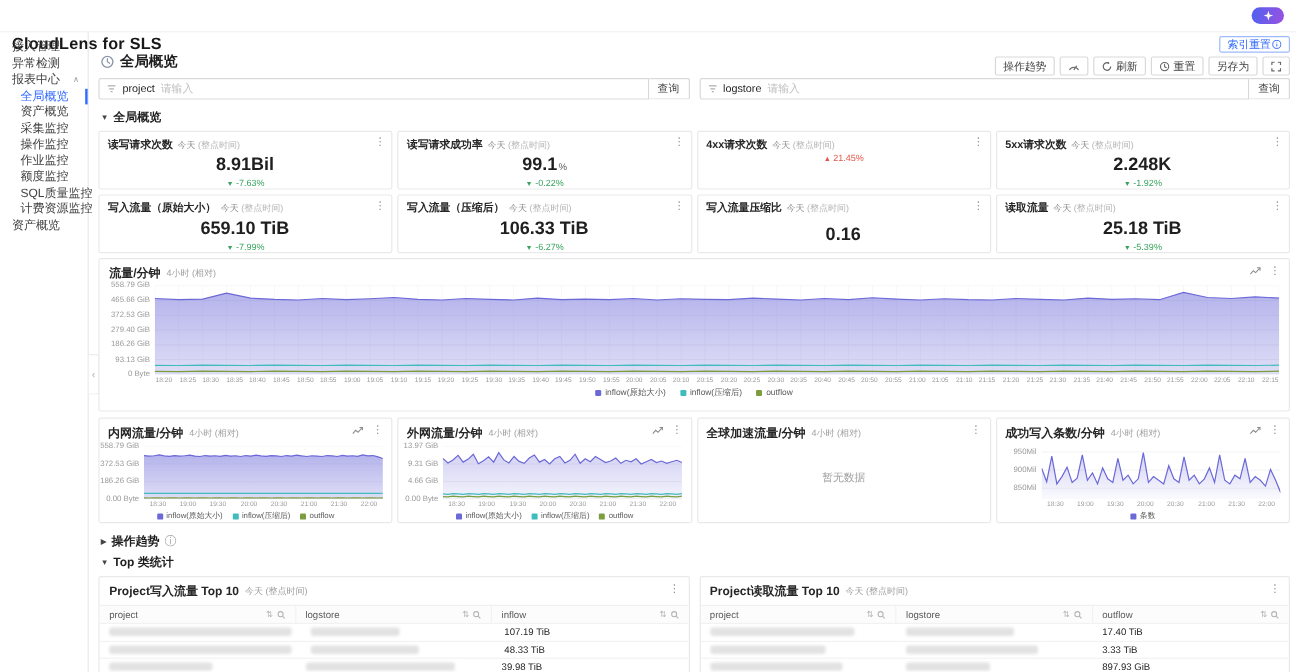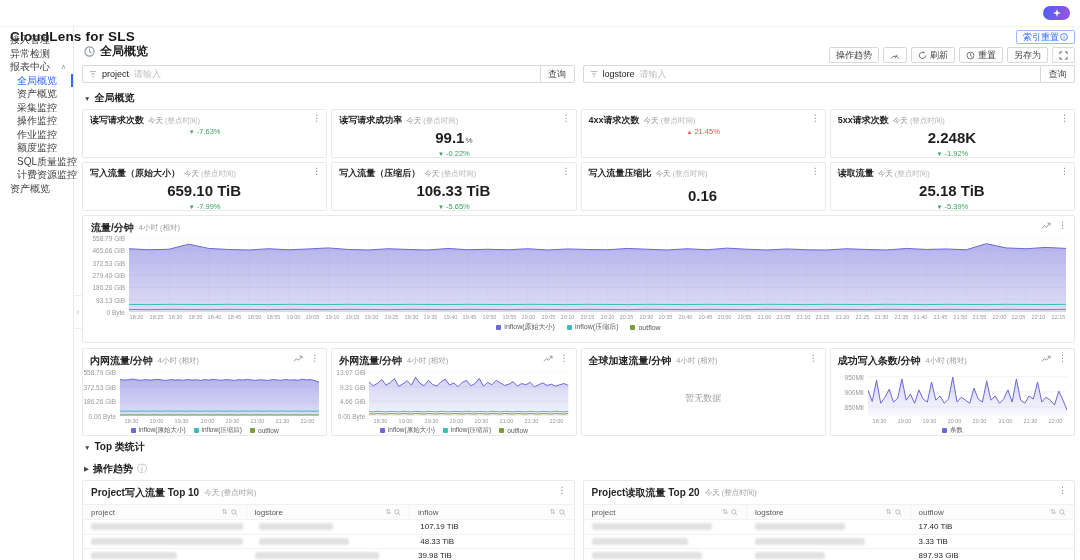--- a/index.html
+++ b/index.html
@@ -200,20 +200,21 @@
       <span>全局概览</span>
     </div>
 
     <div class="cards" id="cards-row1">
         <div class="card">
     <div class="card-head">
       <span class="card-title">读写请求次数</span>
       <span class="card-period"><span class="p">今天</span> <span class="note">(整点时间)</span></span>
     </div>
     <span class="card-more">⋮</span>
+    <div class="card-value"><span class="v">8.91Bil</span><span class="card-unit"></span></div>
     <div class="card-delta dir-down"><span class="tri">▼</span><span class="pct">-7.63%</span></div>
   </div>
         <div class="card">
     <div class="card-head">
       <span class="card-title">读写请求成功率</span>
       <span class="card-period"><span class="p">今天</span> <span class="note">(整点时间)</span></span>
     </div>
     <span class="card-more">⋮</span>
     <div class="card-value"><span class="v">99.1</span><span class="card-unit">%</span></div>
     <div class="card-delta dir-down"><span class="tri">▼</span><span class="pct">-0.22%</span></div>
@@ -246,21 +247,21 @@
     <div class="card-value"><span class="v">659.10 TiB</span><span class="card-unit"></span></div>
     <div class="card-delta dir-down"><span class="tri">▼</span><span class="pct">-7.99%</span></div>
   </div>
         <div class="card">
     <div class="card-head">
       <span class="card-title">写入流量（压缩后）</span>
       <span class="card-period"><span class="p">今天</span> <span class="note">(整点时间)</span></span>
     </div>
     <span class="card-more">⋮</span>
     <div class="card-value"><span class="v">106.33 TiB</span><span class="card-unit"></span></div>
-    <div class="card-delta dir-down"><span class="tri">▼</span><span class="pct">-5.65%</span></div>
+    <div class="card-delta dir-down"><span class="tri">▼</span><span class="pct">-6.27%</span></div>
   </div>
         <div class="card no-delta">
     <div class="card-head">
       <span class="card-title">写入流量压缩比</span>
       <span class="card-period"><span class="p">今天</span> <span class="note">(整点时间)</span></span>
     </div>
     <span class="card-more">⋮</span>
     <div class="card-value"><span class="v">0.16</span><span class="card-unit"></span></div>
     <div class="card-delta" style="visibility: hidden;"><span class="tri"></span><span class="pct"></span></div>
   </div>
@@ -616,29 +617,29 @@
           </div>
         <div class="legend">
             <span class="li">
               <span class="dot" style="background: rgb(107, 104, 216);"></span>
               <span>条数</span>
             </span>
           </div>
       </div>
     </div>
 
-    <div class="sect" style="margin-top:4px;">
-      <span class="tri">▼</span>
-      <span>Top 类统计</span>
-    </div>
-
     <div class="sect">
       <span class="tri">▶</span>
       <span>操作趋势</span>
       <span class="info-i">ⓘ</span>
+    </div>
+
+    <div class="sect" style="margin-top:4px;">
+      <span class="tri">▼</span>
+      <span>Top 类统计</span>
     </div>
 
     <div class="tables">
       <div class="panel tpanel">
         <div class="panel-head">
           <span class="panel-title">Project写入流量 Top 10</span>
           <span class="panel-sub"><span>今天</span> <span>(整点时间)</span></span>
         </div>
         <div class="panel-icons">
             <span class="more-glyph">⋮</span>
@@ -700,21 +701,21 @@
               </div>
               <div class="td">
                 <div class="blur" style="width: 124px;"></div>
               </div>
               <div class="td">39.98 TiB</div>
             </div>
           </div>
       </div>
       <div class="panel tpanel">
         <div class="panel-head">
-          <span class="panel-title">Project读取流量 Top 20</span>
+          <span class="panel-title">Project读取流量 Top 10</span>
           <span class="panel-sub"><span>今天</span> <span>(整点时间)</span></span>
         </div>
         <div class="panel-icons">
             <span class="more-glyph">⋮</span>
           </div>
         <div class="thead">
             <div class="th">
               <span>project</span>
               <span class="th-icons">
                 <span>⇅</span>

